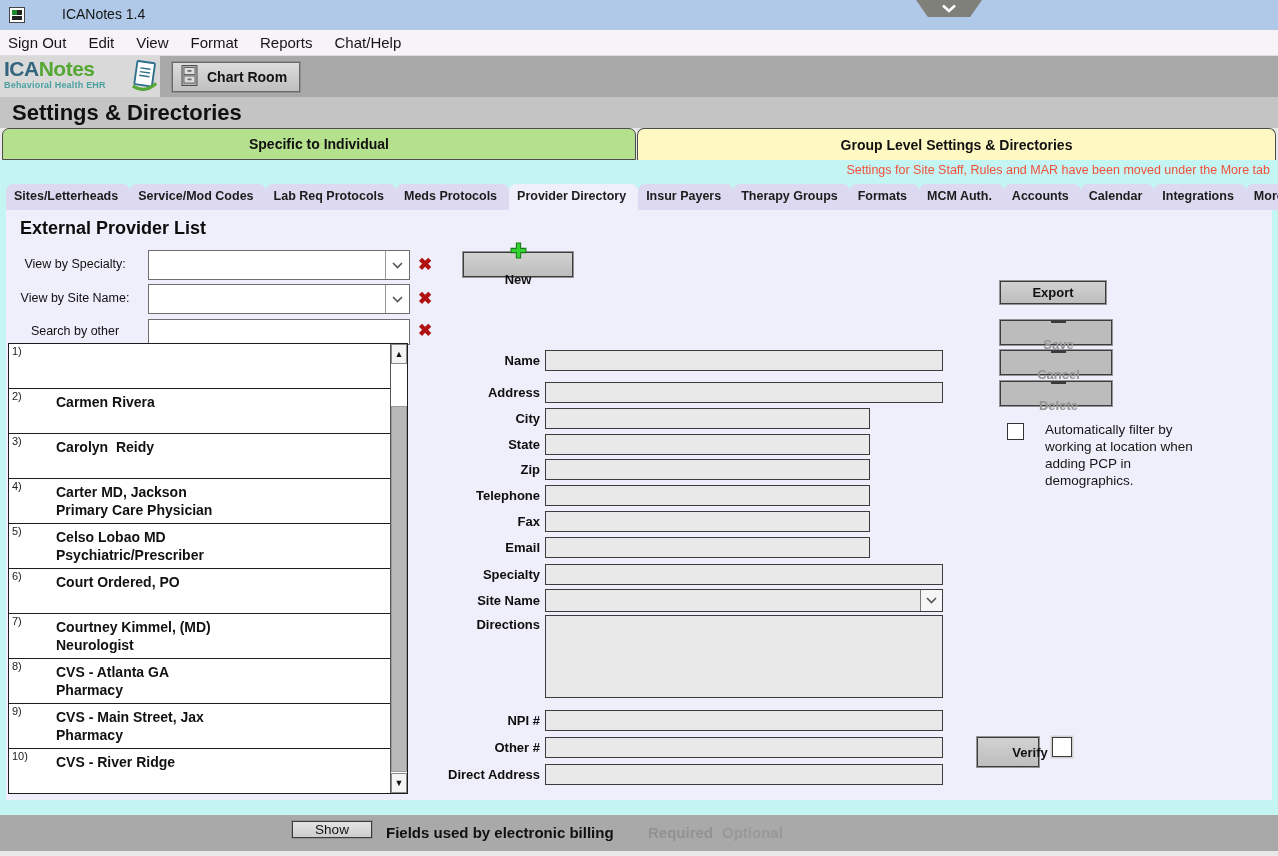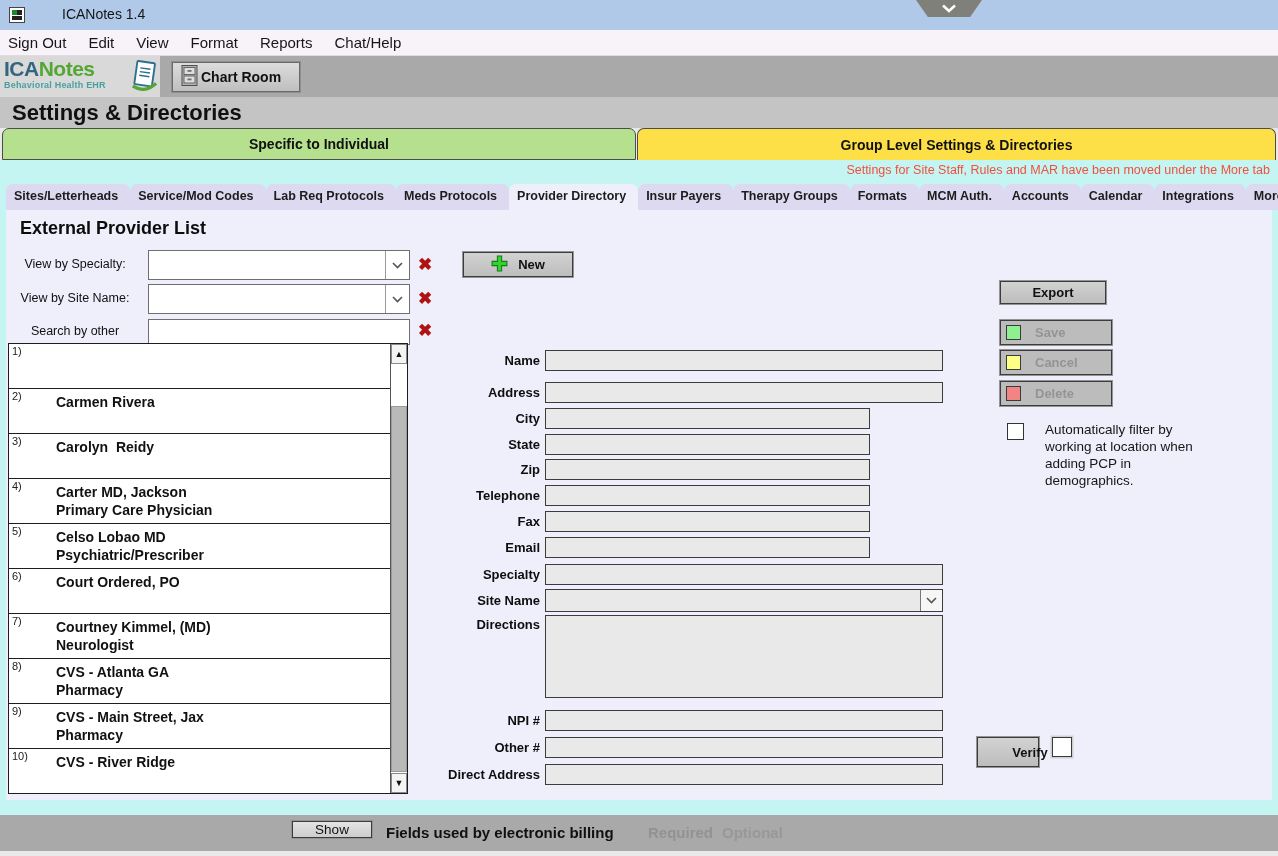--- a/index.html
+++ b/index.html
@@ -24,33 +24,33 @@
 
   
   .toolbar { position:absolute; left:0; top:56px; width:1278px; height:41px; background:#a9a9a9; }
   .logo-block { position:absolute; left:0; top:0; width:160px; height:41px; background:#d9d9d9; padding:2px 0 0 4px; }
   .logo-line1 { font-size:21px; font-weight:bold; line-height:22px; letter-spacing:-0.5px; }
   .logo-ica { color:#33657f; } .logo-notes { color:#55a733; }
   .logo-tag { font-size:9px; color:#4aa0a0; font-weight:bold; letter-spacing:0.2px; }
   .logo-doc { position:absolute; right:2px; top:3px; }
   .chart-room-btn { position:absolute; left:172px; top:6px; width:128px; height:30px;
        background:linear-gradient(#dcdcdc,#bfbfbf); border:1px solid #6a6a6a; box-shadow:0 0 0 1px #8f8f8f;
-       display:flex; align-items:center; padding-left:6px; cursor:pointer; }
+       display:flex; align-items:center; gap:6px; padding-left:6px; cursor:pointer; }
   .chart-room-btn span { font-size:14px; font-weight:bold; color:#111; }
 
   
   .heading-strip { position:absolute; left:0; top:97px; width:1278px; height:31px; background:#c4c4c4; }
   .page-title { position:absolute; left:12px; top:3px; font-size:22px; font-weight:bold; color:#101010; }
 
   
   .tab-row { position:absolute; left:0; top:128px; width:1278px; height:32px; }
   .level-tab { position:absolute; top:0; height:32px; display:flex; align-items:center; justify-content:center;
                font-size:14px; font-weight:bold; color:#111; cursor:pointer; }
   .tab-left { left:2px; width:634px; background:#b5e08e; border:1px solid #4c4c4c; border-radius:7px 7px 0 0; }
-  .tab-right { left:637px; width:639px; background:#fde047; border:1px solid #4c4c4c; border-bottom:none; border-radius:7px 7px 0 0; }
+  .tab-right { left:637px; width:639px; background:#fef9c3; border:1px solid #4c4c4c; border-bottom:none; border-radius:7px 7px 0 0; }
 
   
   .cyan-area { position:absolute; left:0; top:160px; width:1278px; height:655px; background:#c5f5f2; }
   .red-notice { position:absolute; right:8px; top:3px; font-size:12.5px; color:#f0503c; }
   .subtab-row { position:absolute; left:6px; top:24px; width:1266px; height:26px; display:flex;
                 justify-content:space-between; white-space:nowrap; }
   .subtab { flex:0 1 auto; padding:5px 12px 0 8px; height:26px; background:#dcd9f0; border-radius:7px 7px 0 0;
             font-size:12.5px; font-weight:bold; color:#1c1c1c; cursor:pointer; }
   .subtab.active { background:#efeefb; }
 
@@ -63,21 +63,21 @@
            display:flex; cursor:pointer; }
   .combo .val { flex:1; font-size:13px; padding:6px 4px; color:#111; }
   .combo .dd { width:24px; border-left:1px solid #9a9a9a; display:flex; align-items:center; justify-content:center; background:#fff; }
   .search-input { position:absolute; left:142px; width:262px; height:26px; background:#fff; border:1px solid #6e6e6e;
                   font-size:13px; padding:0 4px; font-family:"Liberation Sans",sans-serif; }
   .clear-x { position:absolute; left:412px; width:20px; height:20px; font-size:17px; font-weight:bold; color:#b01212;
              cursor:pointer; line-height:20px; }
 
   .btn { position:absolute; background:linear-gradient(#d2d2d2,#bdbdbd); border:1px solid #3c3c3c;
          box-shadow:0 0 0 1px #949494; display:flex; align-items:center; justify-content:center;
-         font-size:13px; font-weight:bold; color:#111; cursor:pointer; }
+         font-size:13px; font-weight:bold; color:#111; cursor:pointer;flex-direction:column; }
   .new-btn { left:457px; top:42px; width:110px; height:25px; gap:10px; }
   .export-btn { left:994px; top:71px; width:106px; height:23px; }
   .state-btn { left:994px; width:112px; height:25px; justify-content:flex-start; padding-left:5px; gap:14px;
                background:#bcbcbc; color:#949494; }
   .state-btn .sq { width:15px; height:15px; border:1px solid #3a3a3a; }
   .save-btn { top:110px; } .cancel-btn { top:140px; } .delete-btn { top:171px; }
 
   .auto-filter-box { position:absolute; left:1001px; top:213px; width:17px; height:17px; background:#fff; border:1.5px solid #333; cursor:pointer; }
   .auto-filter-label { position:absolute; left:1039px; top:211px; width:154px; font-size:13.5px; line-height:17px; color:#161616; }
 

